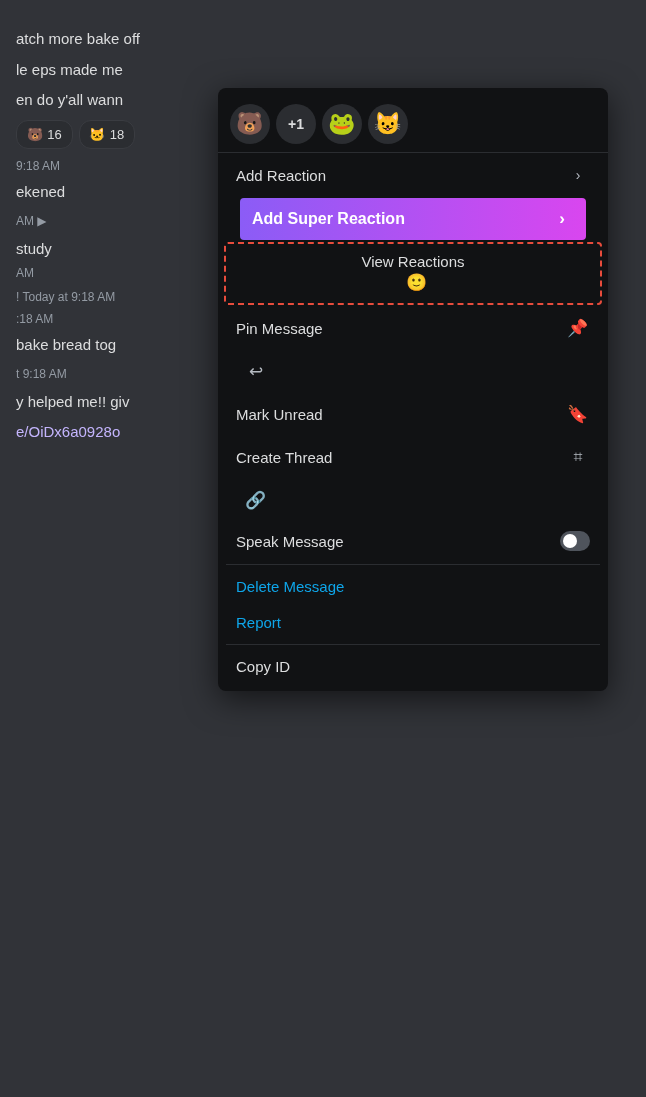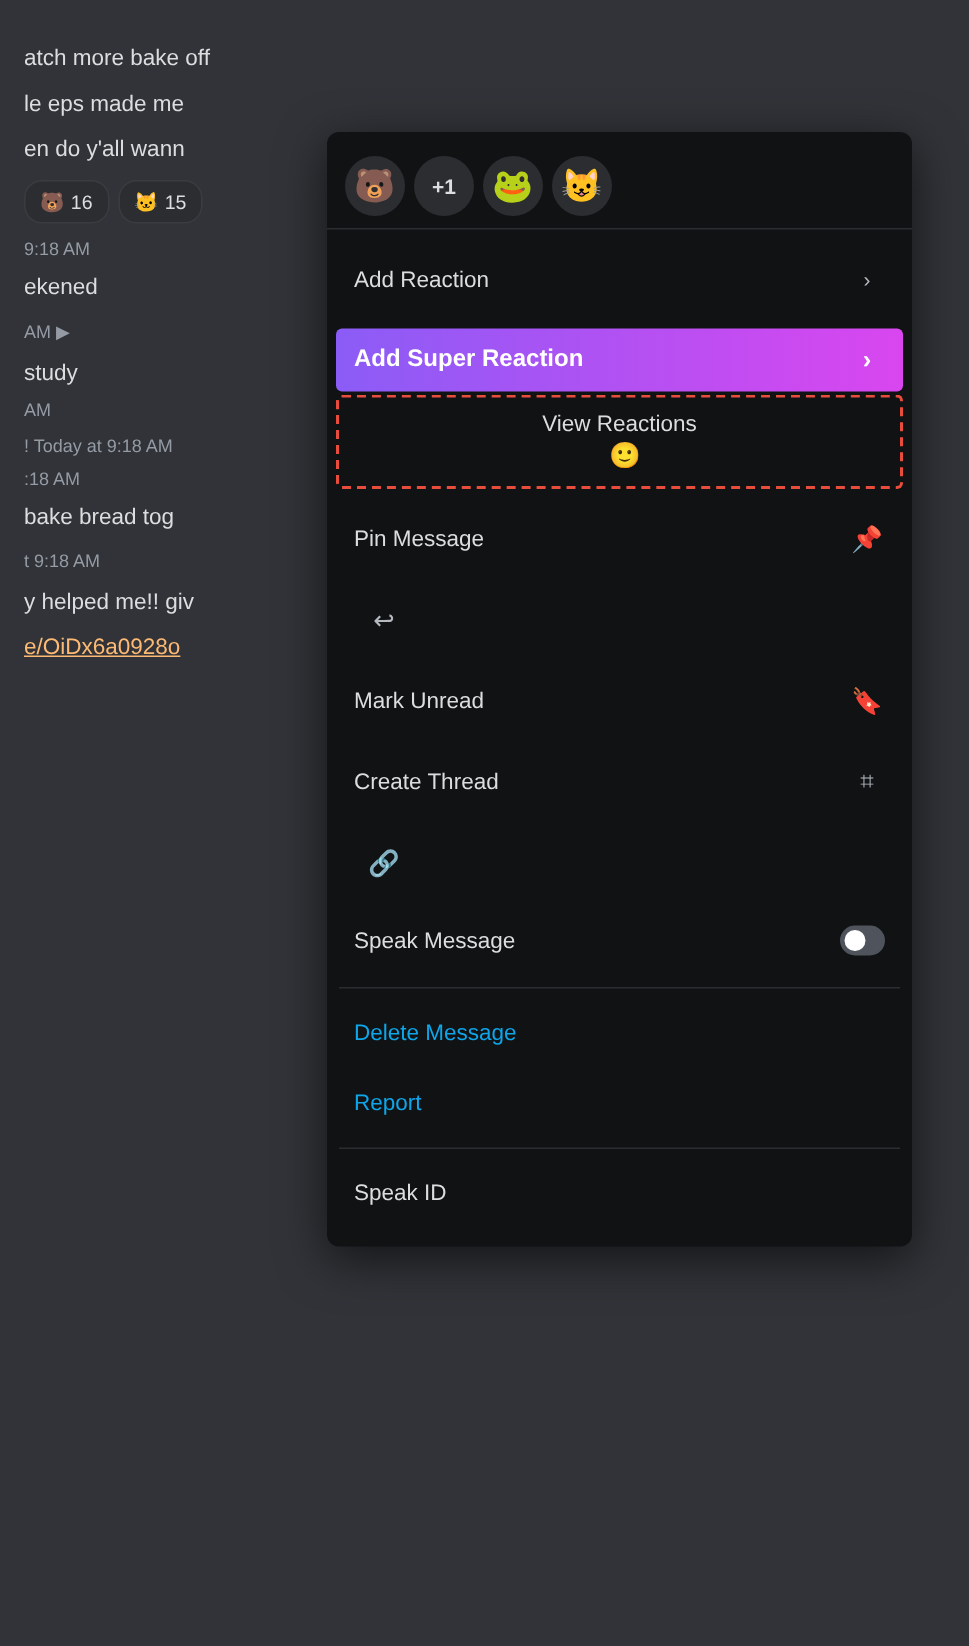--- a/index.html
+++ b/index.html
@@ -22,22 +22,21 @@
       line-height: 1.5;
       padding: 24px 0;
     }
 
     .chat-text {
       padding: 4px 16px;
       color: #dcddde;
     }
 
     .chat-text .link {
-      color: #fdba74;
-      text-decoration: underline;
+      color: #c4b5fd;
     }
 
     .reaction-bar {
       display: flex;
       gap: 6px;
       padding: 4px 16px 8px;
     }
 
     .reaction-pill {
       background: #2b2d31;
@@ -92,42 +91,42 @@
 
     .menu-item {
       display: flex;
       align-items: center;
       justify-content: space-between;
       padding: 9px 12px;
       cursor: pointer;
       font-size: 15px;
       color: #dcddde;
       border-radius: 4px;
-      margin: 12px 6px;
+      margin: 1px 6px;
     }
 
     .menu-item-label {
       flex: 1;
     }
 
     .menu-item-icon {
       width: 24px;
       height: 24px;
       display: flex;
       align-items: center;
       justify-content: center;
       font-size: 17px;
       color: #b5bac1;
       margin-left: 8px;
     }
 
     .menu-item.super-reaction {
       background: linear-gradient(90deg, #8b5cf6, #d946ef);
       border-radius: 4px;
-      margin: 2px 6px;
+      margin: 2px 22px;
       color: white;
       font-weight: 700;
       font-size: 16px;
     }
 
     .menu-item.super-reaction .menu-item-icon {
       color: white;
     }
 
     .menu-item.view-reactions {
@@ -175,21 +174,21 @@
 </head>
 <body>
 
 <div class="bg-chat">
   <div class="chat-text">atch more bake off</div>
   <div class="chat-text">le eps made me</div>
   <div class="chat-text">en do y'all wann</div>
 
   <div class="reaction-bar">
     <div class="reaction-pill">🐻 <span>16</span></div>
-    <div class="reaction-pill">🐱 <span>15</span></div>
+    <div class="reaction-pill">🐱 <span>18</span></div>
     <div style="color:#949ba4; font-size:12px; padding: 4px 0; margin-left:auto; padding-right: 390px;">44</div>
   </div>
 
   <div class="timestamp">9:18 AM</div>
   <div class="chat-text">ekened</div>
 
   <div style="padding: 4px 16px; color:#949ba4; font-size:12px;">AM ▶</div>
   <div class="chat-text">study</div>
 
   <div class="timestamp">AM</div>
@@ -262,16 +261,16 @@
     <span class="menu-item-label">Delete Message</span>
   </div>
 
   <div class="menu-item danger">
     <span class="menu-item-label">Report</span>
   </div>
 
   <div class="menu-divider"></div>
 
   <div class="menu-item">
-    <span class="menu-item-label">Speak ID</span>
+    <span class="menu-item-label">Copy ID</span>
   </div>
 
 </div>
 
 </body></html>

